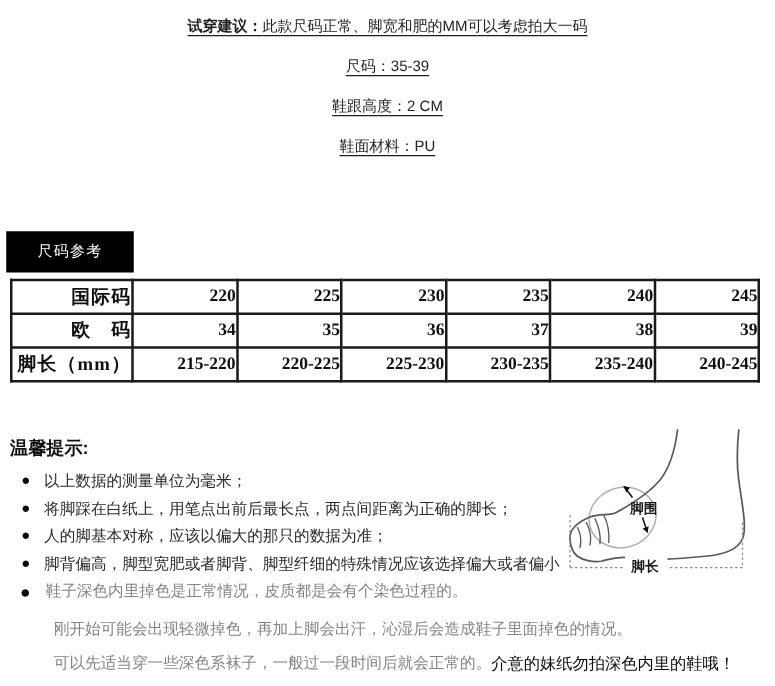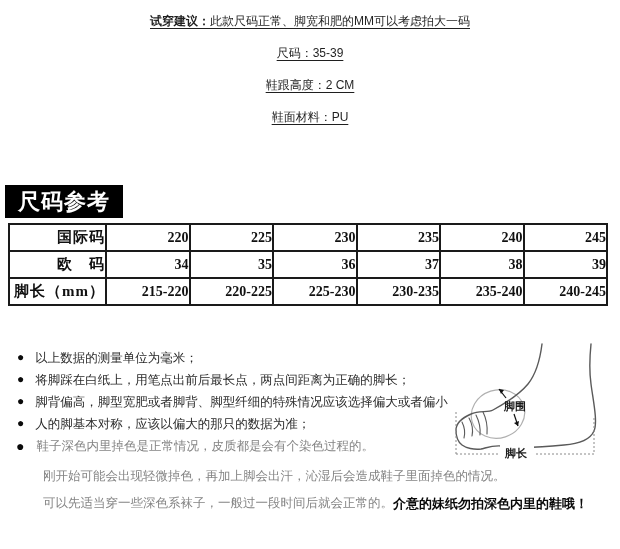--- a/index.html
+++ b/index.html
@@ -10,42 +10,42 @@
   
   .top-info{position:absolute;top:13px;left:0;width:620px;text-align:center;}
   .top-line{
     font-size:12px;line-height:17px;margin-bottom:15px;
     text-decoration:underline;text-underline-offset:3px;white-space:nowrap;
   }
   .top-line .lbl{font-weight:bold;}
   
   .section-bar{
     position:absolute;top:185px;left:5px;background:#000000;color:#ffffff;
-    font-weight:bold;font-size:22px;line-height:17px;padding:8px 13px;letter-spacing:1px;
+    font-weight:normal;font-size:12px;line-height:17px;padding:8px 25px;letter-spacing:1px;
   }
   
   .size-table{
     position:absolute;top:223px;left:8px;width:600px;
     border-collapse:collapse;table-layout:fixed;
     font-family:"Liberation Serif","DejaVu Serif",serif;font-weight:bold;
     font-size:14px;text-align:right;color:#111;
   }
   .size-table th,.size-table td{border:2px solid #1a1a1a;height:25px;padding:0;}
   .size-table th{width:95px;font-size:15px;letter-spacing:1px;}
   
   .tips{position:absolute;top:350px;left:8px;width:606px;}
   .tips-title{font-weight:bold;font-size:14.5px;line-height:18px;margin-bottom:9px;color:#111;}
   .tip-row{display:flex;height:22px;white-space:nowrap;font-size:12.5px;color:#2a2a2a;}
   .tip-row.tall{height:25px;}
   .dot{flex:0 0 auto;}
   .dot::before{content:"●";font-size:12px;color:#0a0a0a;margin:0 11px 0 9px;}
   .dot.big::before{font-size:14px;margin:0 12px 0 8px;}
   .faded{color:#848484;}
   .cont-line{margin-left:35px;height:27px;display:flex;align-items:center;white-space:nowrap;font-size:12.5px;}
-  .bold-suffix{color:#0a0a0a;font-weight:bold;font-size:13px;}
+  .bold-suffix{color:#0a0a0a;font-weight:normal;font-size:13px;}
   
   .foot-diagram{position:absolute;top:342px;left:448px;width:150px;height:140px;}
   .foot-diagram text{
     font-family:"Liberation Sans","DejaVu Sans",sans-serif;
     font-size:11px;font-weight:bold;fill:#1a1a1a;
   }
 </style>
 </head>
 <body>
 
@@ -86,36 +86,37 @@
         <td>220-225</td>
         <td>225-230</td>
         <td>230-235</td>
         <td>235-240</td>
         <td>240-245</td>
       </tr>
     </tbody>
   </table>
 
   <div class="tips">
+    <div class="tips-title">温馨提示:</div>
 
     <div class="tip-row">
       <span class="dot"></span>
       <span>以上数据的测量单位为毫米；</span>
     </div>
     <div class="tip-row">
       <span class="dot"></span>
       <span>将脚踩在白纸上，用笔点出前后最长点，两点间距离为正确的脚长；</span>
     </div>
     <div class="tip-row">
       <span class="dot"></span>
-      <span>脚背偏高，脚型宽肥或者脚背、脚型纤细的特殊情况应该选择偏大或者偏小</span>
+      <span>人的脚基本对称，应该以偏大的那只的数据为准；</span>
     </div>
     <div class="tip-row">
       <span class="dot"></span>
-      <span>人的脚基本对称，应该以偏大的那只的数据为准；</span>
+      <span>脚背偏高，脚型宽肥或者脚背、脚型纤细的特殊情况应该选择偏大或者偏小</span>
     </div>
     <div class="tip-row tall">
       <span class="dot big"></span>
       <span class="faded">鞋子深色内里掉色是正常情况，皮质都是会有个染色过程的。</span>
     </div>
     <div class="cont-line faded">刚开始可能会出现轻微掉色，再加上脚会出汗，沁湿后会造成鞋子里面掉色的情况。</div>
     <div class="cont-line">
       <span class="faded">可以先适当穿一些深色系袜子，一般过一段时间后就会正常的。</span>
         <span class="bold-suffix">介意的妹纸勿拍深色内里的鞋哦！</span>
     </div>

